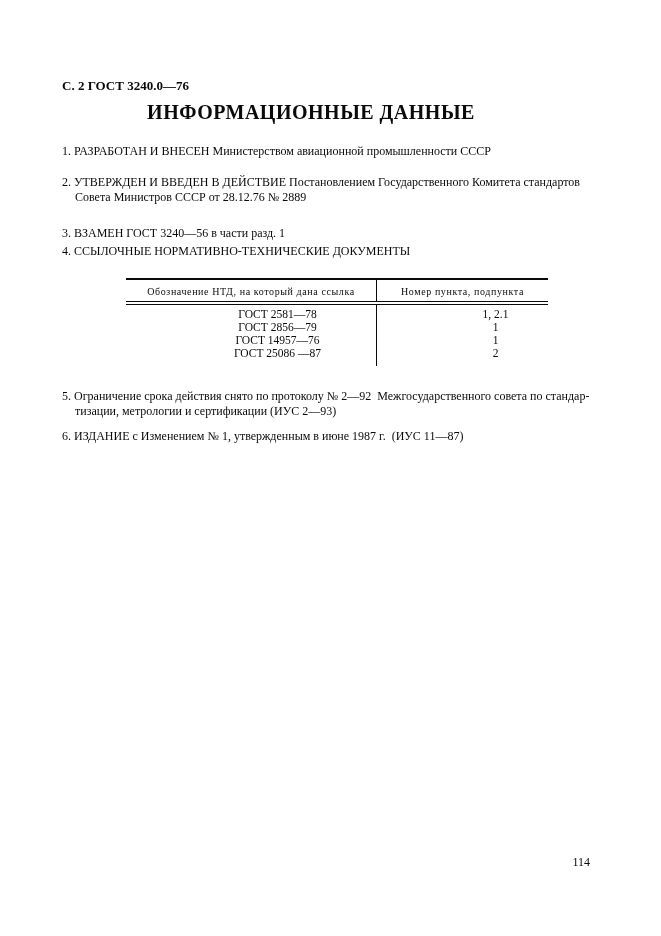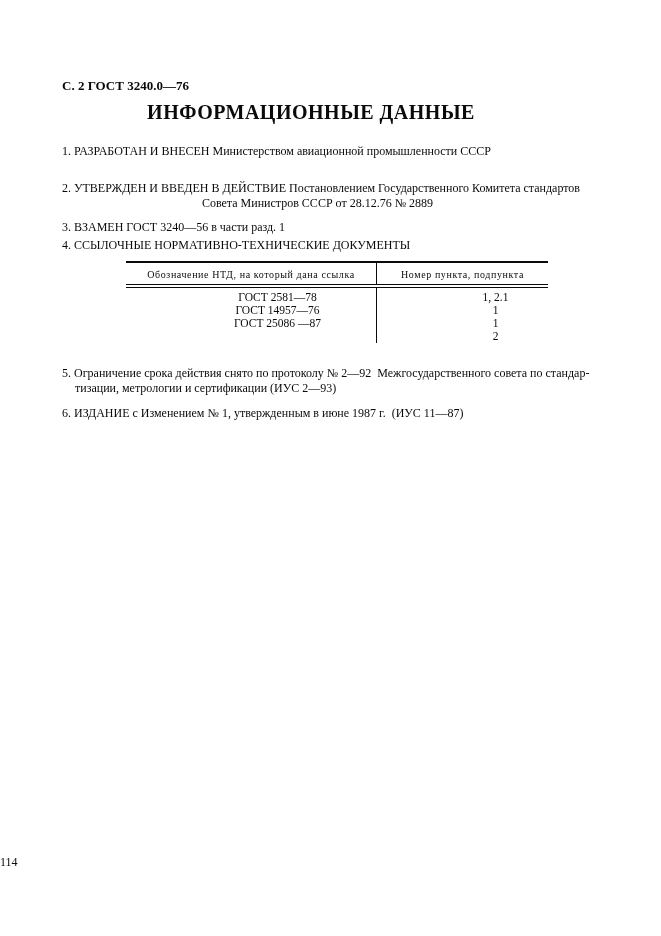--- a/index.html
+++ b/index.html
@@ -29,28 +29,28 @@
     line-height: 16px;
   }
   .info-item {
     font-weight: normal;
     font-size: 12px;
     line-height: 15px;
   }
   .info-item .line { white-space: pre; }
   .info-item .cont { padding-left: 13px; }
   .item-1 { margin-top: 24px; }
-  .item-2 { margin-top: 22px; text-align: center; }
-  .item-3 { margin-top: 9px; }
+  .item-2 { margin-top: 16px; }
+  .item-3 { margin-top: 21px; }
   .item-4 { margin-top: 3px; }
   .item-5 { margin-top: 23px; }
   .item-6 { margin-top: 10px; }
 
   .ref-table {
-    margin-top: 8px;
+    margin-top: 19px;
     margin-left: 64px;
     width: 422px;
     border-top: 2px solid #0a0a0a;
     font-weight: normal;
   }
   .t-head { display: flex; border-bottom: 4px double #0a0a0a; }
   .t-head .th {
     font-size: 10px;
     line-height: 12px;
     letter-spacing: 0.6px;
@@ -72,21 +72,21 @@
     font-size: 11.5px;
     line-height: 13px;
     white-space: pre;
     text-align: center;
   }
   .page-number {
     position: absolute;
     top: 855px;
     left: 0;
     right: 0;
-    text-align: left;
+    text-align: right;
     font-size: 12px;
     font-weight: normal;
   }
 </style>
 </head>
 <body>
 
 <div class="page">
 
   <div class="running-head">С. 2 ГОСТ 3240.0—76</div>
@@ -111,20 +111,21 @@
   </div>
 
   <div class="ref-table">
     <div class="t-head">
       <div class="th col-left">Обозначение НТД, на который дана ссылка</div>
       <div class="th col-right">Номер пункта, подпункта</div>
     </div>
     <div class="t-body">
       <div class="col-left">
         <div class="t-row">ГОСТ 2581—78</div>
+        <div class="t-row">ГОСТ 2856—79</div>
         <div class="t-row">ГОСТ 14957—76</div>
         <div class="t-row">ГОСТ 25086 —87</div>
       </div>
       <div class="col-right">
         <div class="t-row">1, 2.1</div>
         <div class="t-row">1</div>
         <div class="t-row">1</div>
         <div class="t-row">2</div>
       </div>
     </div>

